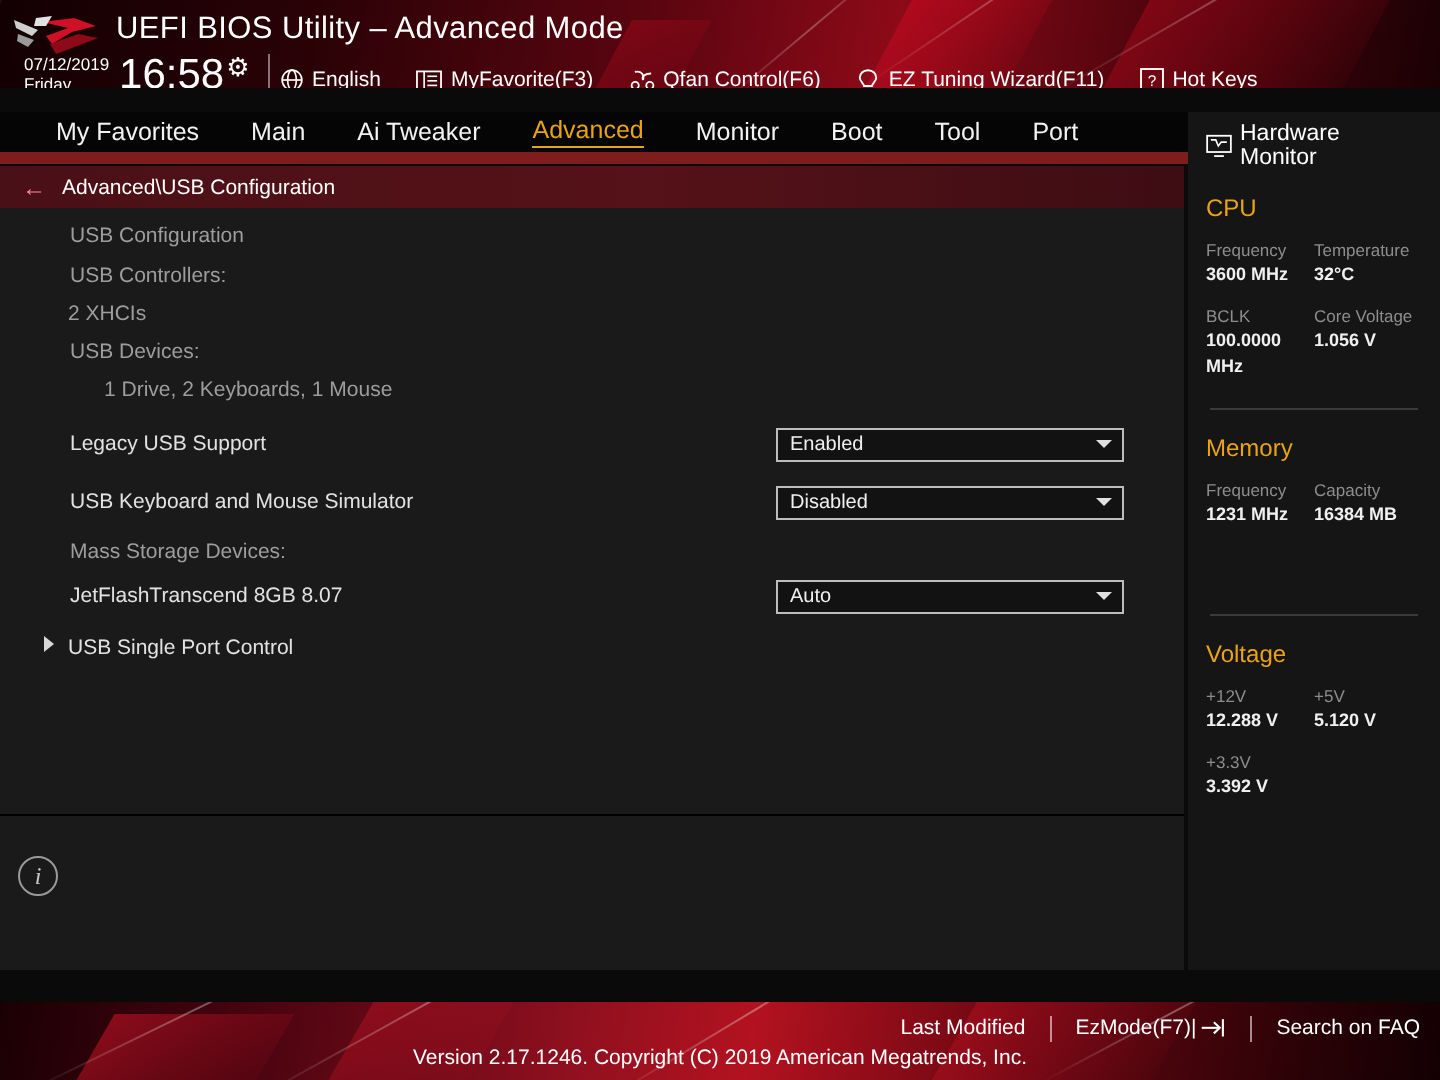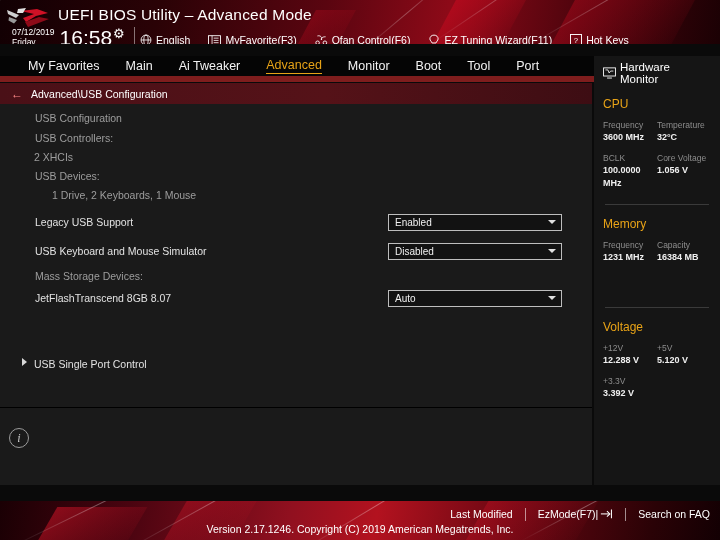--- a/index.html
+++ b/index.html
@@ -69,21 +69,21 @@
   .setting-row { position:absolute; left:0; width:592px; height:26px; display:flex; align-items:center; }
   .setting-label { position:absolute; font-size:10.5px; color:#e2e2e2; white-space:nowrap; }
   .dropdown {
     position:absolute; left:388px; width:174px; height:17px;
     border:1px solid #bdbdbd; background:#121212; display:flex; align-items:center;
     justify-content:space-between; padding:0 5px 0 6px;
   }
   .dropdown span.val { font-size:10px; color:#f0f0f0; line-height:11px; }
   .caret { width:0; height:0; border-left:4px solid transparent; border-right:4px solid transparent;
     border-top:4px solid #e0e0e0; }
-  .submenu { position:absolute; left:22px; display:flex; align-items:flex-start;margin-top:40px; }
+  .submenu { position:absolute; left:22px; display:flex; align-items:flex-start; }
   .submenu .tri { width:0; height:0; border-top:4px solid transparent; border-bottom:4px solid transparent;
     border-left:5px solid #d8d8d8; margin-right:7px; }
   .submenu .txt { font-size:10.5px; color:#e2e2e2; white-space:nowrap; }
 
   
   .sidebar { position:absolute; left:594px; top:56px; width:126px; height:429px; background:#151515; padding:0 9px; }
   .hw-title { display:flex; align-items:center; padding-top:5px; }
   .hw-title .mon-ic { margin-right:4px; display:flex; }
   .hw-title .txt { font-size:11.5px; color:#ffffff; }
   .hw-section { font-size:12px; color:#e8a317; margin-top:12px; }

